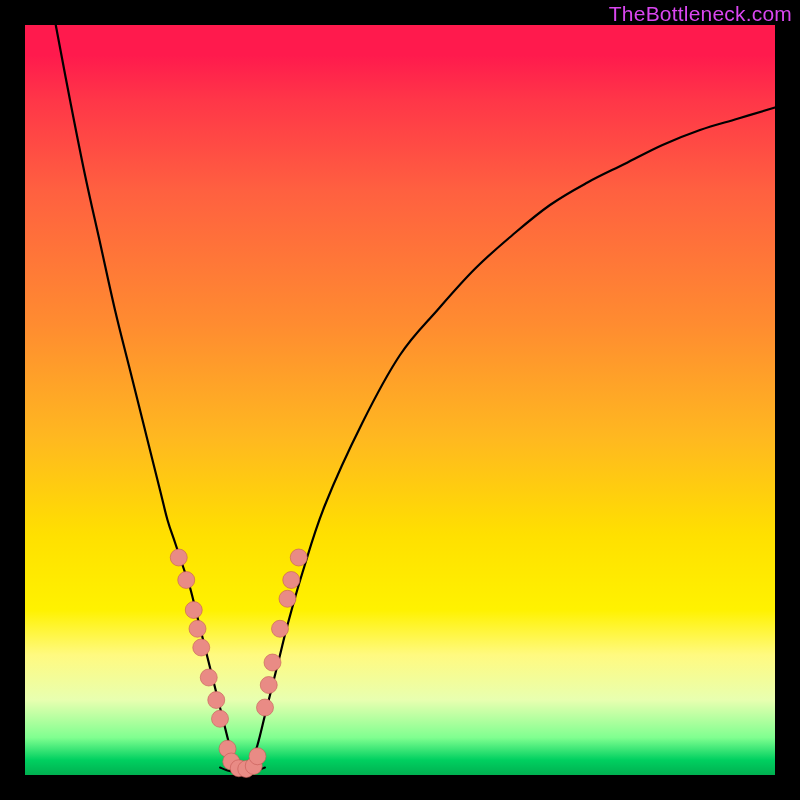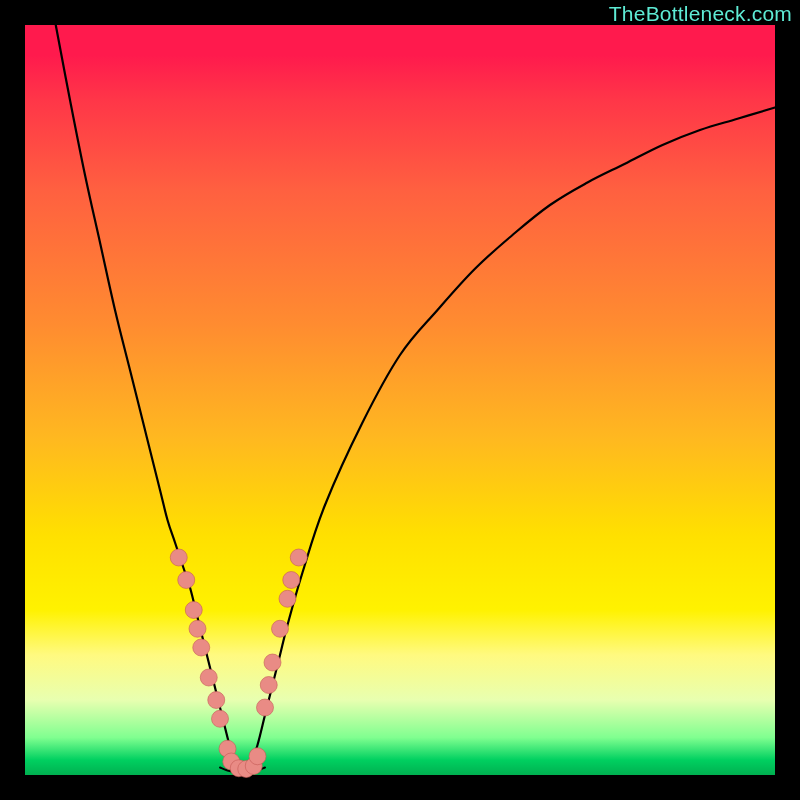--- a/index.html
+++ b/index.html
@@ -31,21 +31,21 @@
       #80ff90 95%,
       #00d060 98%,
       #00b050 100%
     );
   }
 
   .watermark {
     position: absolute;
     top: 2px;
     right: 8px;
-    color: #5eead4;
+    color: #d946ef;
     font-size: 21px;
     font-family: Arial, sans-serif;
     letter-spacing: 0.2px;
   }
 
   svg.curves {
     position: absolute;
     top: 0; left: 0;
     width: 750px; height: 750px;
     overflow: visible;

